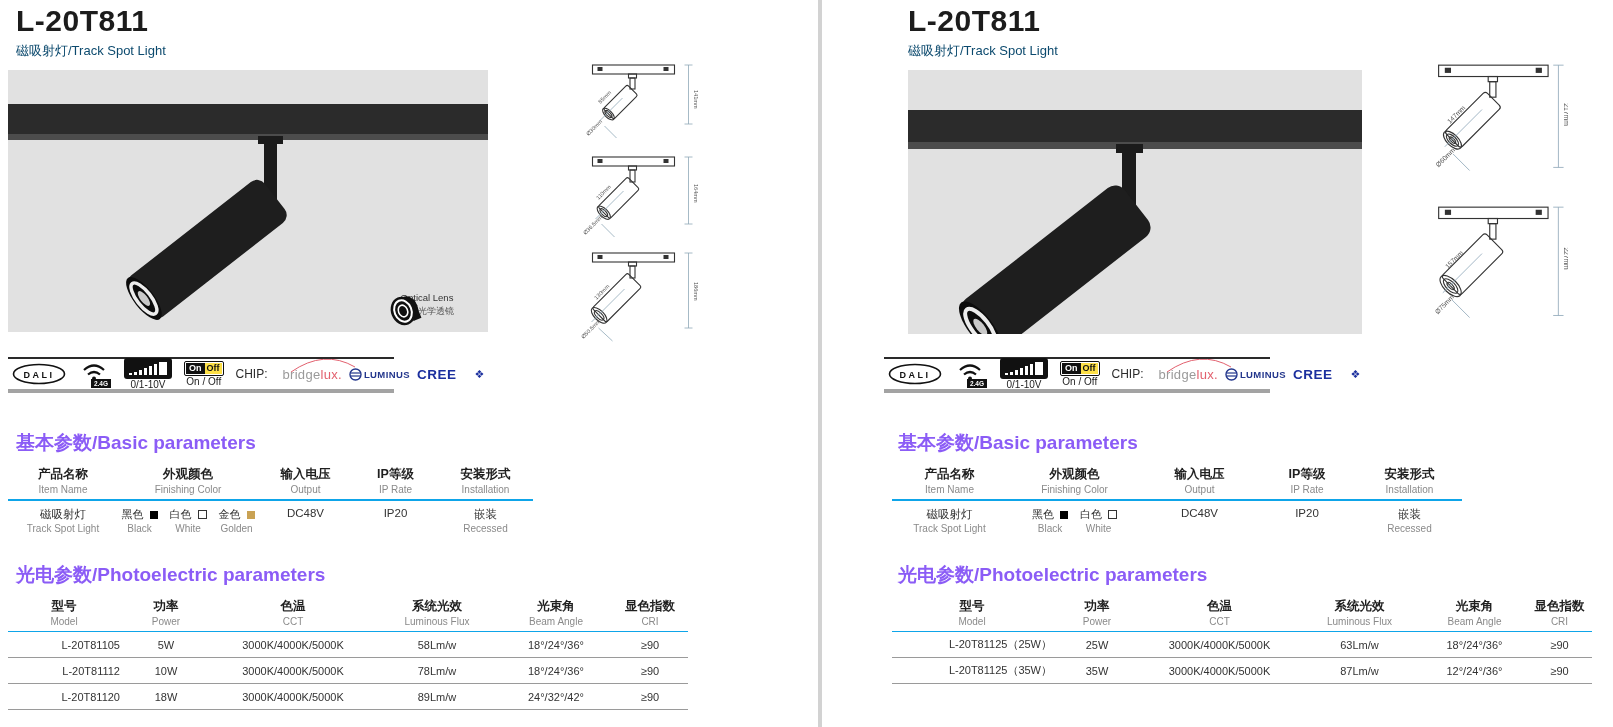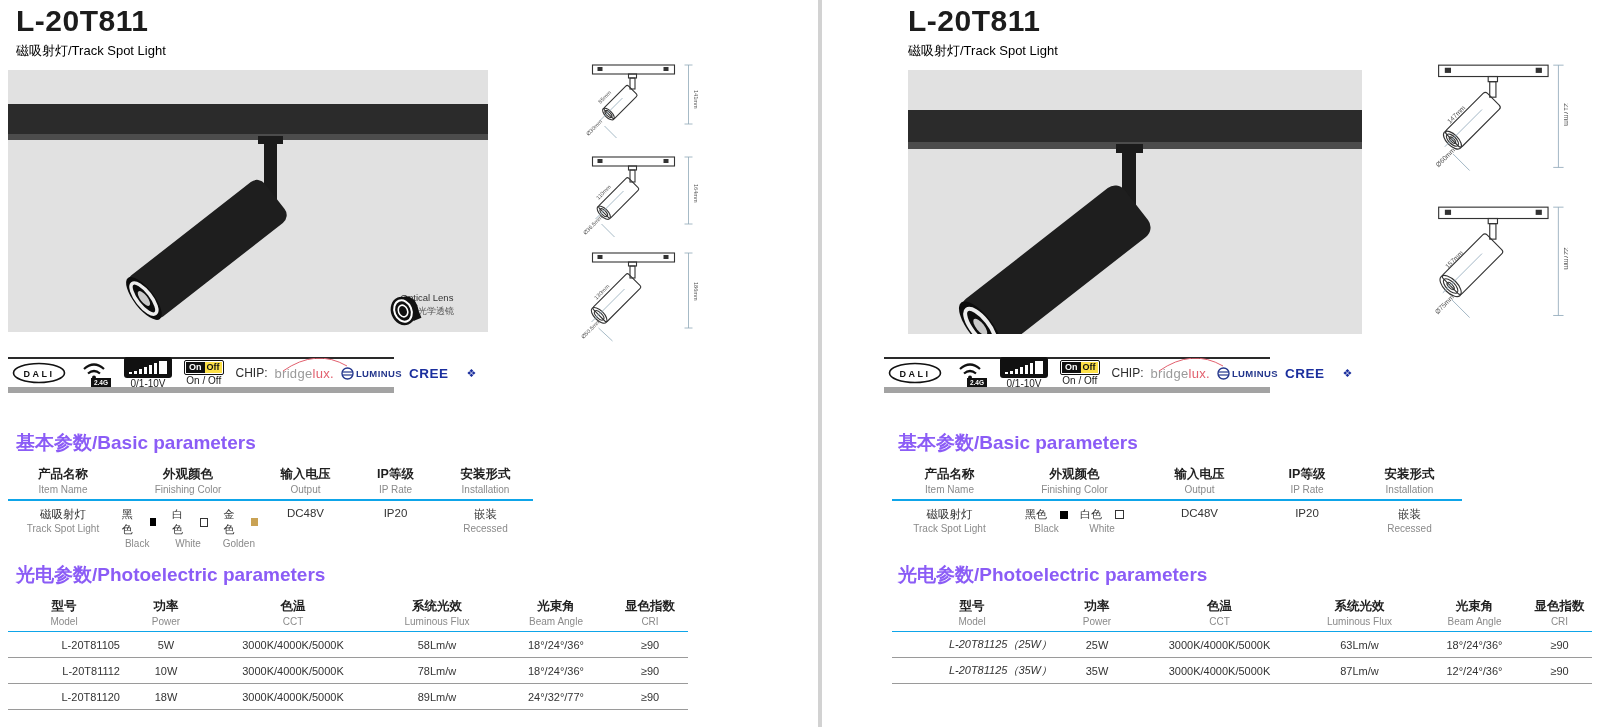--- a/index.html
+++ b/index.html
@@ -4,53 +4,53 @@
 <style>
   html,body{margin:0;padding:0;background:#ffffff;}
   body{width:1613px;height:727px;overflow:hidden;position:relative;
        font-family:"Liberation Sans","DejaVu Sans",sans-serif;color:#222;}
   .panel{position:absolute;top:0;width:812px;height:588px;padding-left:48px;}
   .pL{left:0;} .pR{left:872px;}
   .divider{position:absolute;left:818px;top:0;width:4px;height:727px;background:#d2d2d2;}
 
   
   h1.ptitle{position:absolute;top:4px;margin:0;font-size:30px;font-weight:bold;color:#1c1c1c;letter-spacing:.5px;}
-  .subtitle{position:absolute;top:42px;font-size:13px;color:#000000;}
+  .subtitle{position:absolute;top:42px;font-size:13px;color:#0c4a6e;}
   .pL h1.ptitle,.pL .subtitle{left:16px;}
   .pR h1.ptitle,.pR .subtitle{left:36px;}
 
   
   .photo{position:absolute;top:70px;background:#e1e1e1;overflow:hidden;}
   .pL .photo{left:8px;width:480px;height:262px;}
   .pR .photo{left:36px;width:454px;height:264px;}
   .photo svg{position:absolute;left:0;top:0;}
   .lens{position:absolute;right:18px;bottom:14px;text-align:center;width:86px;}
   .lens .l1{font-size:9.5px;color:#333;margin-top:2px;}
   .lens .l2{font-size:9px;color:#555;margin-top:2px;}
 
   
   .drawings{position:absolute;top:60px;display:flex;flex-direction:column;gap:4px;}
   .pL .drawings{left:575px;width:128px;}
   .pR .drawings{left:556px;width:140px;gap:16px;}
   .dim-text{font-size:5.6px;fill:#555;}
   .pR .dim-text{font-size:6.5px;}
 
   
-  .certbar{position:absolute;top:357px;height:36px;border-top:2px solid #2a2a2a;border-bottom:6px solid #a3a3a3;
+  .certbar{position:absolute;top:357px;height:36px;border-top:2px solid #2a2a2a;border-bottom:4px solid #a3a3a3;
            display:flex;align-items:center;gap:12px;padding:0 4px;box-sizing:border-box;}
   .pL .certbar{left:8px;width:386px;}
   .pR .certbar{left:12px;width:386px;}
   .citem{display:flex;flex-direction:column;align-items:center;line-height:1;}
   .ccap{font-size:10px;color:#222;margin-top:1px;}
   .onoff-box{display:flex;border:1.5px solid #111;border-radius:2px;padding:1px;}
   .onoff-box .on{background:#111;color:#fff;font-weight:bold;font-size:9px;padding:1px 3px;}
   .onoff-box .off{background:#fde047;color:#111;font-weight:bold;font-size:9px;padding:1px 2px;}
   .chipgrp{display:flex;align-items:center;gap:7px;margin-left:auto;}
   .chiplbl{font-size:12px;color:#2b2b2b;}
-  .blx{position:relative;font-size:13px;letter-spacing:.3px;}
+  .blx{position:relative;font-size:13px;letter-spacing:.3px;margin-left:8px;}
   .blx .g{color:#9a9a9a;} .blx .r{color:#e2606e;}
   .blx svg{position:absolute;left:6px;top:-8px;}
   .lum{display:flex;align-items:center;gap:2px;color:#23368c;font-weight:bold;font-size:9.5px;letter-spacing:.4px;}
   .cree{color:#1b2f9e;font-weight:bold;font-size:13.5px;letter-spacing:.5px;display:flex;align-items:center;gap:18px;}
   .cree .leaf{font-size:11px;}
 
   
   h2.sect{position:absolute;margin:0;font-size:19px;font-weight:bold;color:#8b5cf6;}
   .pL h2.b{left:16px;top:430px;} .pL h2.p{left:16px;top:562px;}
   .pR h2.b{left:26px;top:430px;} .pR h2.p{left:26px;top:562px;}
@@ -63,31 +63,31 @@
   .pR .ptbl{left:20px;top:598px;width:700px;}
   .thead{display:flex;border-bottom:2px solid #0ea5e9;padding-bottom:4px;}
   .col{text-align:center;box-sizing:border-box;}
   .hzh{font-size:12.5px;font-weight:bold;color:#1f1f1f;}
   .hen{font-size:10px;color:#8a8a8a;margin-top:1px;}
   .vzh{font-size:11.5px;color:#333;}
   .ven{font-size:10px;color:#8a8a8a;margin-top:1px;}
   .trow{display:flex;padding-top:6px;}
   .prow{display:flex;align-items:center;border-bottom:1px solid #9a9a9a;height:25px;font-size:11px;color:#333;}
   .al{text-align:right;padding-left:4px;}
-  .pR .al{padding-left:16px;font-style:italic;}
+  .pR .al{padding-left:16px;}
   
   .lb1{width:110px}.lb2{width:140px}.lb3{width:95px}.lb4{width:85px}.lb5{width:95px}
   .rb1{width:115px}.rb2{width:135px}.rb3{width:115px}.rb4{width:100px}.rb5{width:105px}
   
   .lp1{width:112px}.lp2{width:92px}.lp3{width:162px}.lp4{width:126px}.lp5{width:112px}.lp6{width:76px}
   .rp1{width:160px}.rp2{width:90px}.rp3{width:155px}.rp4{width:125px}.rp5{width:105px}.rp6{width:65px}
   
   .cgroup{display:flex;justify-content:center;gap:12px;}
   .cg{text-align:center;}
-  .cg-t{display:flex;align-items:center;gap:13px;justify-content:center;font-size:11px;color:#333;}
+  .cg-t{display:flex;align-items:center;gap:6px;justify-content:center;font-size:11px;color:#333;}
   .sw{width:8px;height:8px;display:inline-block;}
   .sw-black{background:#000;}
   .sw-white{background:#fff;border:1px solid #333;width:7px;height:7px;}
   .sw-gold{background:#c9a254;}
 </style>
 </head>
 <body>
 
 <section class="panel pL">
   <h1 class="ptitle">L-20T811</h1>
@@ -362,21 +362,21 @@
       <div class="col lp3">3000K/4000K/5000K</div>
       <div class="col lp4">78Lm/w</div>
       <div class="col lp5">18°/24°/36°</div>
       <div class="col lp6">≥90</div>
     </div>
     <div class="prow">
       <div class="col lp1 al">L-20T81120</div>
       <div class="col lp2">18W</div>
       <div class="col lp3">3000K/4000K/5000K</div>
       <div class="col lp4">89Lm/w</div>
-      <div class="col lp5">24°/32°/77°</div>
+      <div class="col lp5">24°/32°/42°</div>
       <div class="col lp6">≥90</div>
     </div>
   </div>
 </section>
 
 <div class="divider"></div>
 
 <section class="panel pR">
   <h1 class="ptitle">L-20T811</h1>
   <div class="subtitle">磁吸射灯/Track Spot Light</div>

